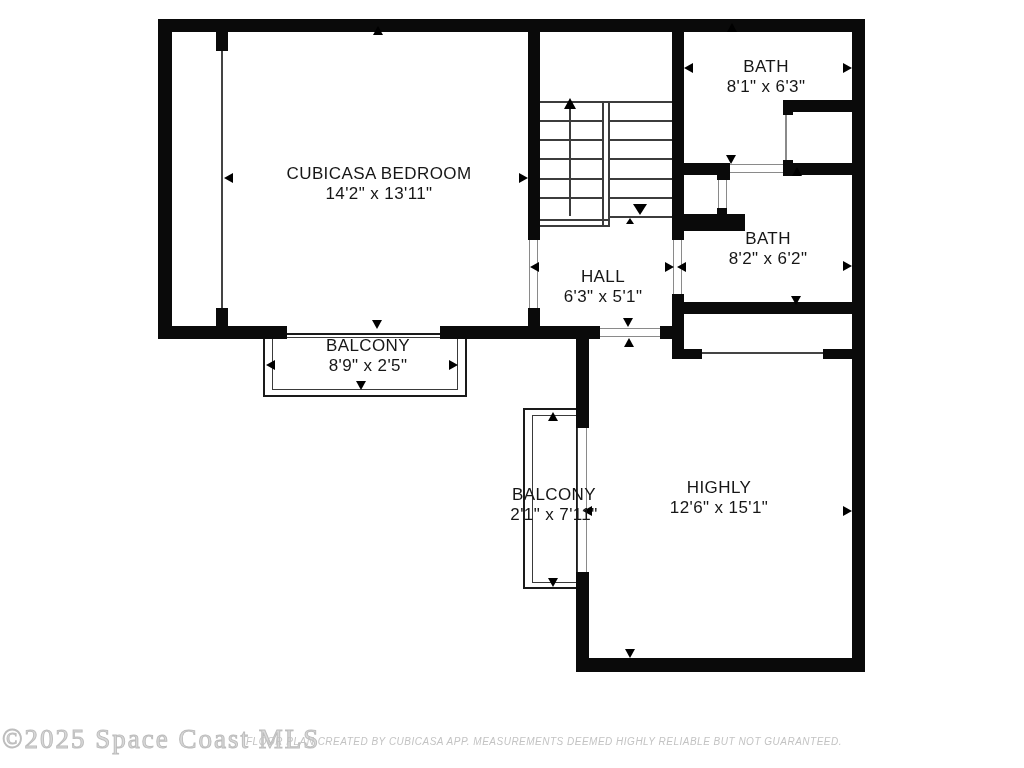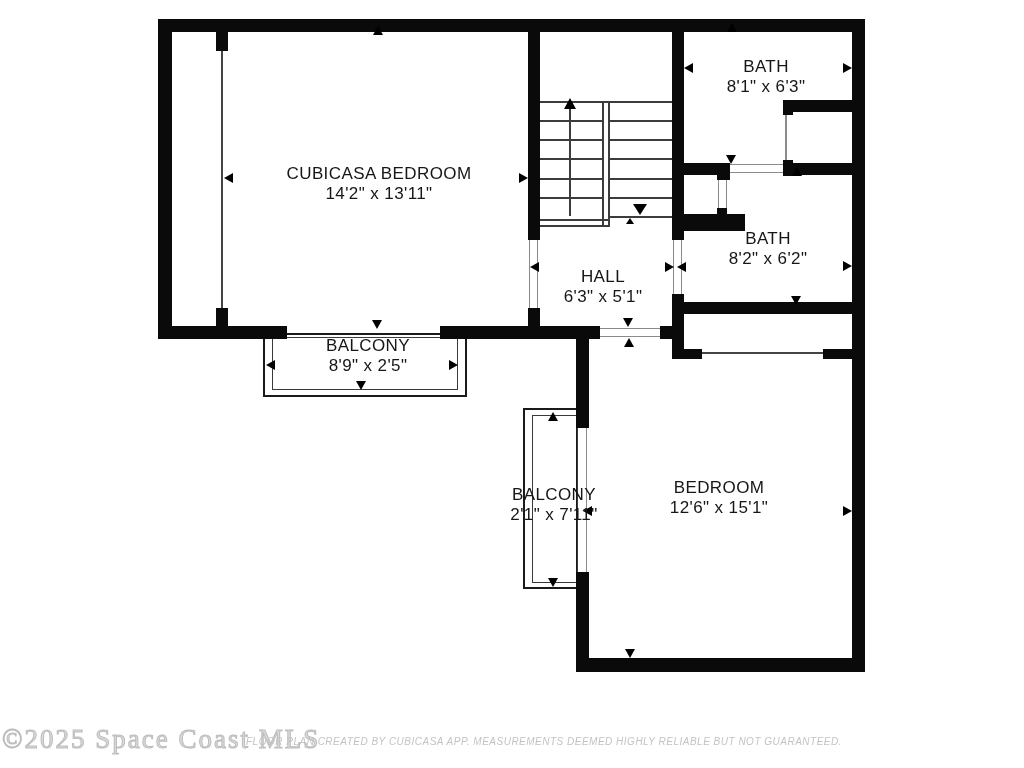--- a/index.html
+++ b/index.html
@@ -173,20 +173,20 @@
   </div>
   <div class="room-label" style="left:368px;top:356px;">
     <div>BALCONY</div>
     <div>8'9" x 2'5"</div>
   </div>
   <div class="room-label" style="left:554px;top:505px;">
     <div>BALCONY</div>
     <div>2'1" x 7'11"</div>
   </div>
   <div class="room-label" style="left:719px;top:498px;">
-    <div>BEDROOM</div>
+    <div>HIGHLY</div>
     <div>12'6" x 15'1"</div>
   </div>
 
   <div class="watermark" style="left:2px;top:724px;">©2025 Space Coast MLS</div>
   <div class="disclaimer" style="left:246px;top:736px;">FLOOR PLAN CREATED BY CUBICASA APP. MEASUREMENTS DEEMED HIGHLY RELIABLE BUT NOT GUARANTEED.</div>
 
 </div>
 
 </body></html>

